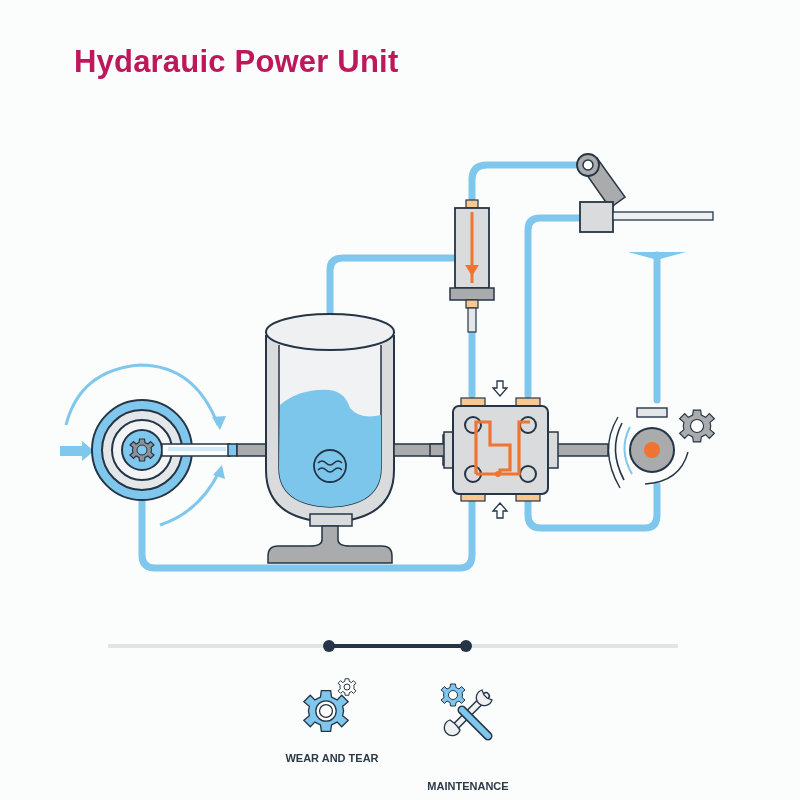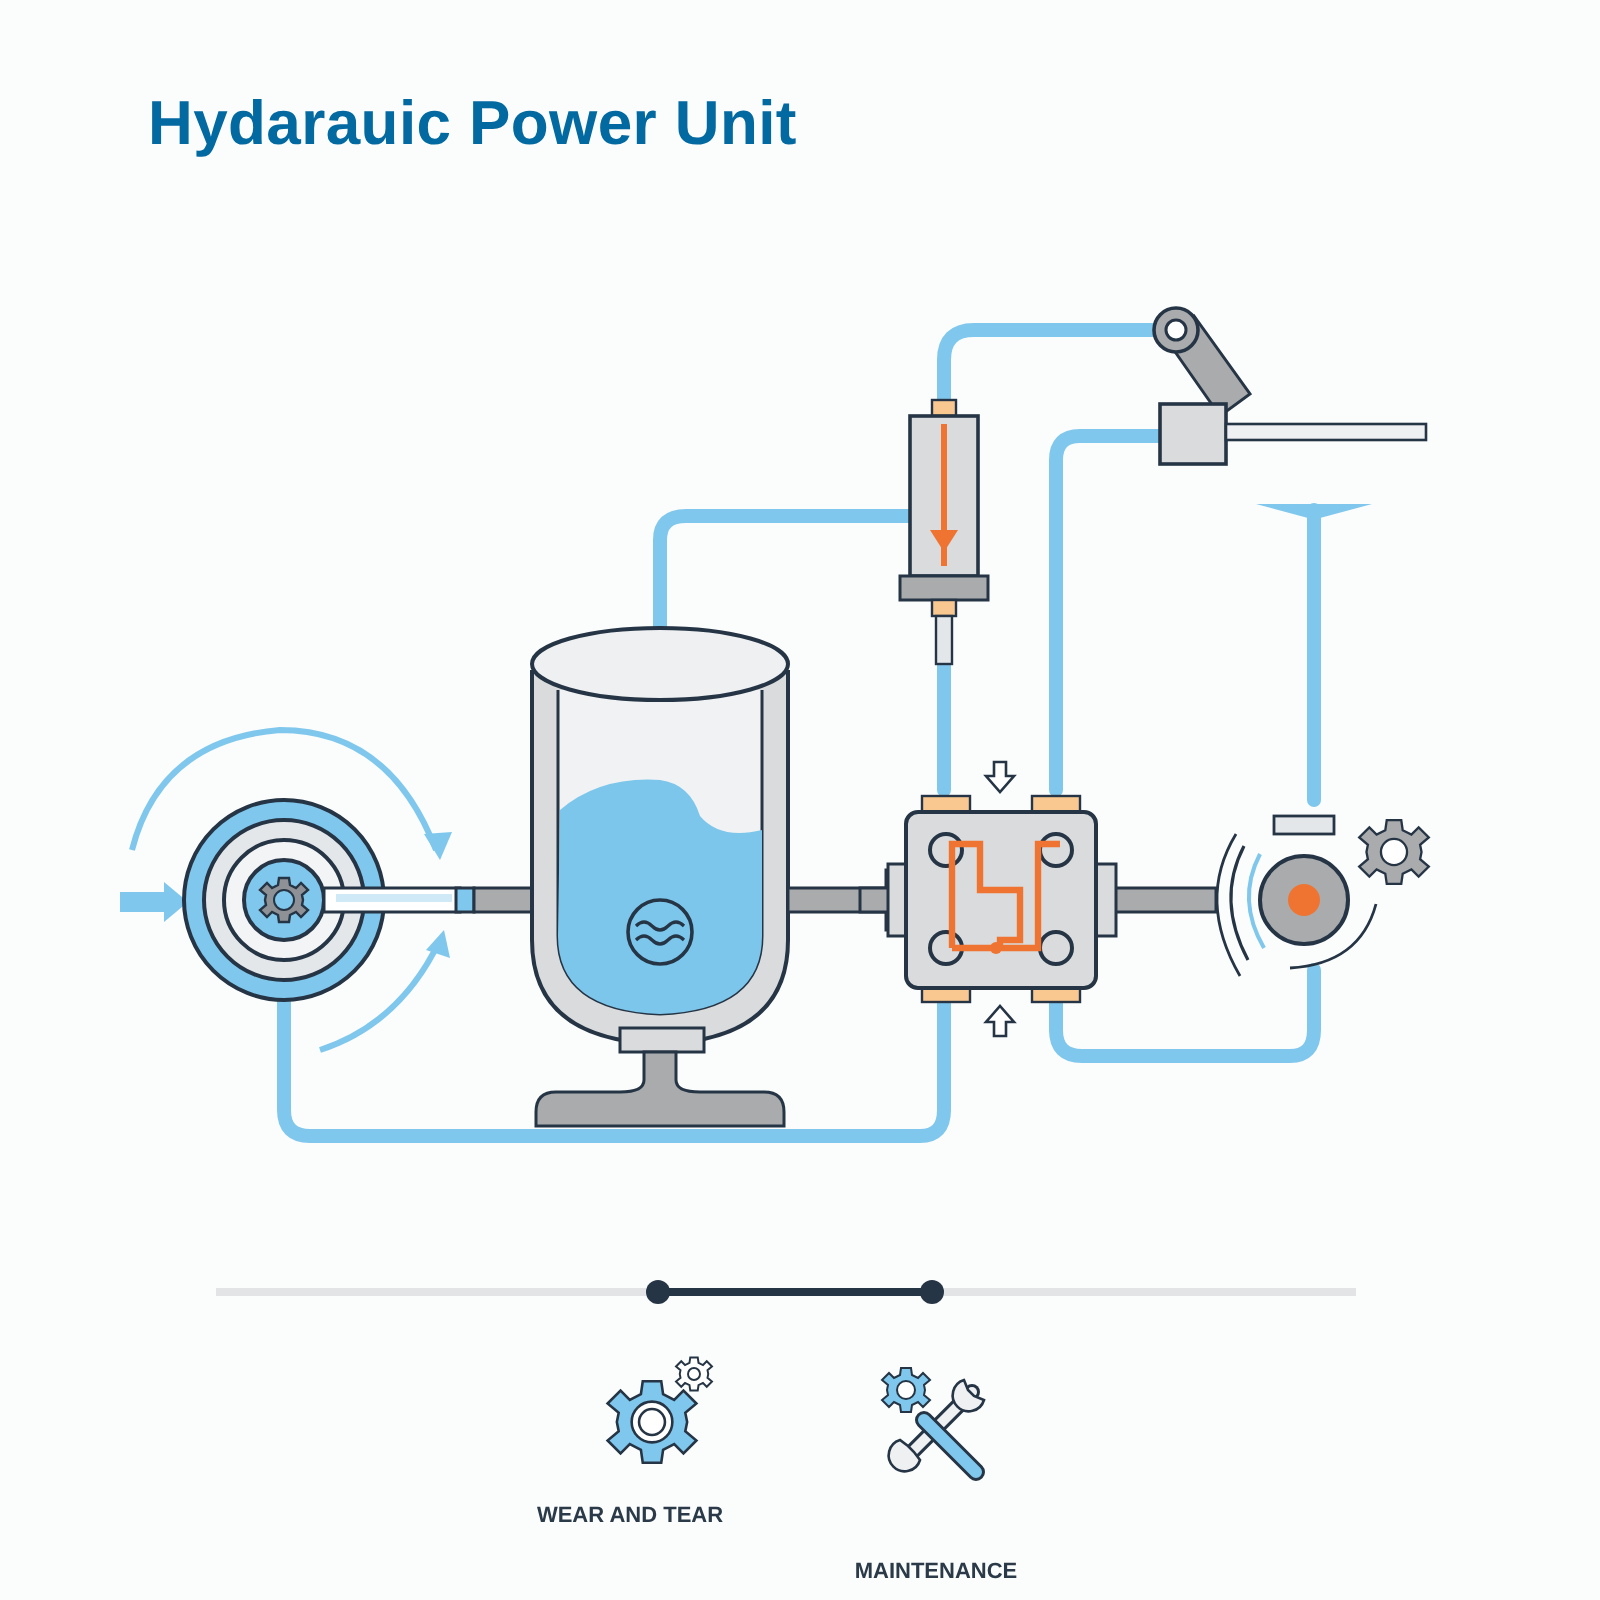--- a/index.html
+++ b/index.html
@@ -1,17 +1,17 @@
 <!DOCTYPE html>
 <html><head>
 <meta charset="utf-8">
 <style>
   html, body { margin:0; padding:0; background:#fbfcfc; }
   body { width:800px; height:800px; position:relative; overflow:hidden; font-family:"Liberation Sans", sans-serif; }
-  .title { position:absolute; left:74px; top:44px; font-size:31px; font-weight:bold; color:#0369a1; letter-spacing:0.2px; }
+  .title { position:absolute; left:74px; top:44px; font-size:31px; font-weight:bold; color:#be185d; letter-spacing:0.2px; }
   svg.diagram { position:absolute; left:0; top:0; }
   .legend-label { position:absolute; font-size:11px; font-weight:bold; color:#2b3a48; text-align:center; width:140px; }
 </style>
 </head>
 <body>
 
 <div class="title">Hydarauic Power Unit</div>
 
 <svg class="diagram" width="800" height="800" viewBox="0 0 800 800">
   <defs>
@@ -158,14 +158,14 @@
     </g>
     <path d="M456,726 L486,696" stroke="#263545" stroke-width="8" stroke-linecap="round"></path>
     <path d="M456,726 L486,696" stroke="#eef0f2" stroke-width="5" stroke-linecap="round"></path>
     <path d="M482,690 a8,8 0 1 0 10,10 l-5,-2 l-3,-3 z" fill="#eef0f2" stroke="#263545" stroke-width="1.3"></path>
     <path d="M450,720 a8,8 0 1 0 10,10 l-3,-4 l-3,-3 z" fill="#eef0f2" stroke="#263545" stroke-width="1.3"></path>
     <path d="M462,710 L488,736" stroke="#263545" stroke-width="9" stroke-linecap="round"></path>
     <path d="M462,710 L488,736" stroke="#7fc7ec" stroke-width="6" stroke-linecap="round"></path>
   </g>
 </svg>
 
-<div class="legend-label" style="left:245px; top:752px;">WEAR AND TEAR</div>
+<div class="legend-label" style="left:262px; top:752px;">WEAR AND TEAR</div>
 <div class="legend-label" style="left:398px; top:780px;">MAINTENANCE</div>
 
 </body></html>

